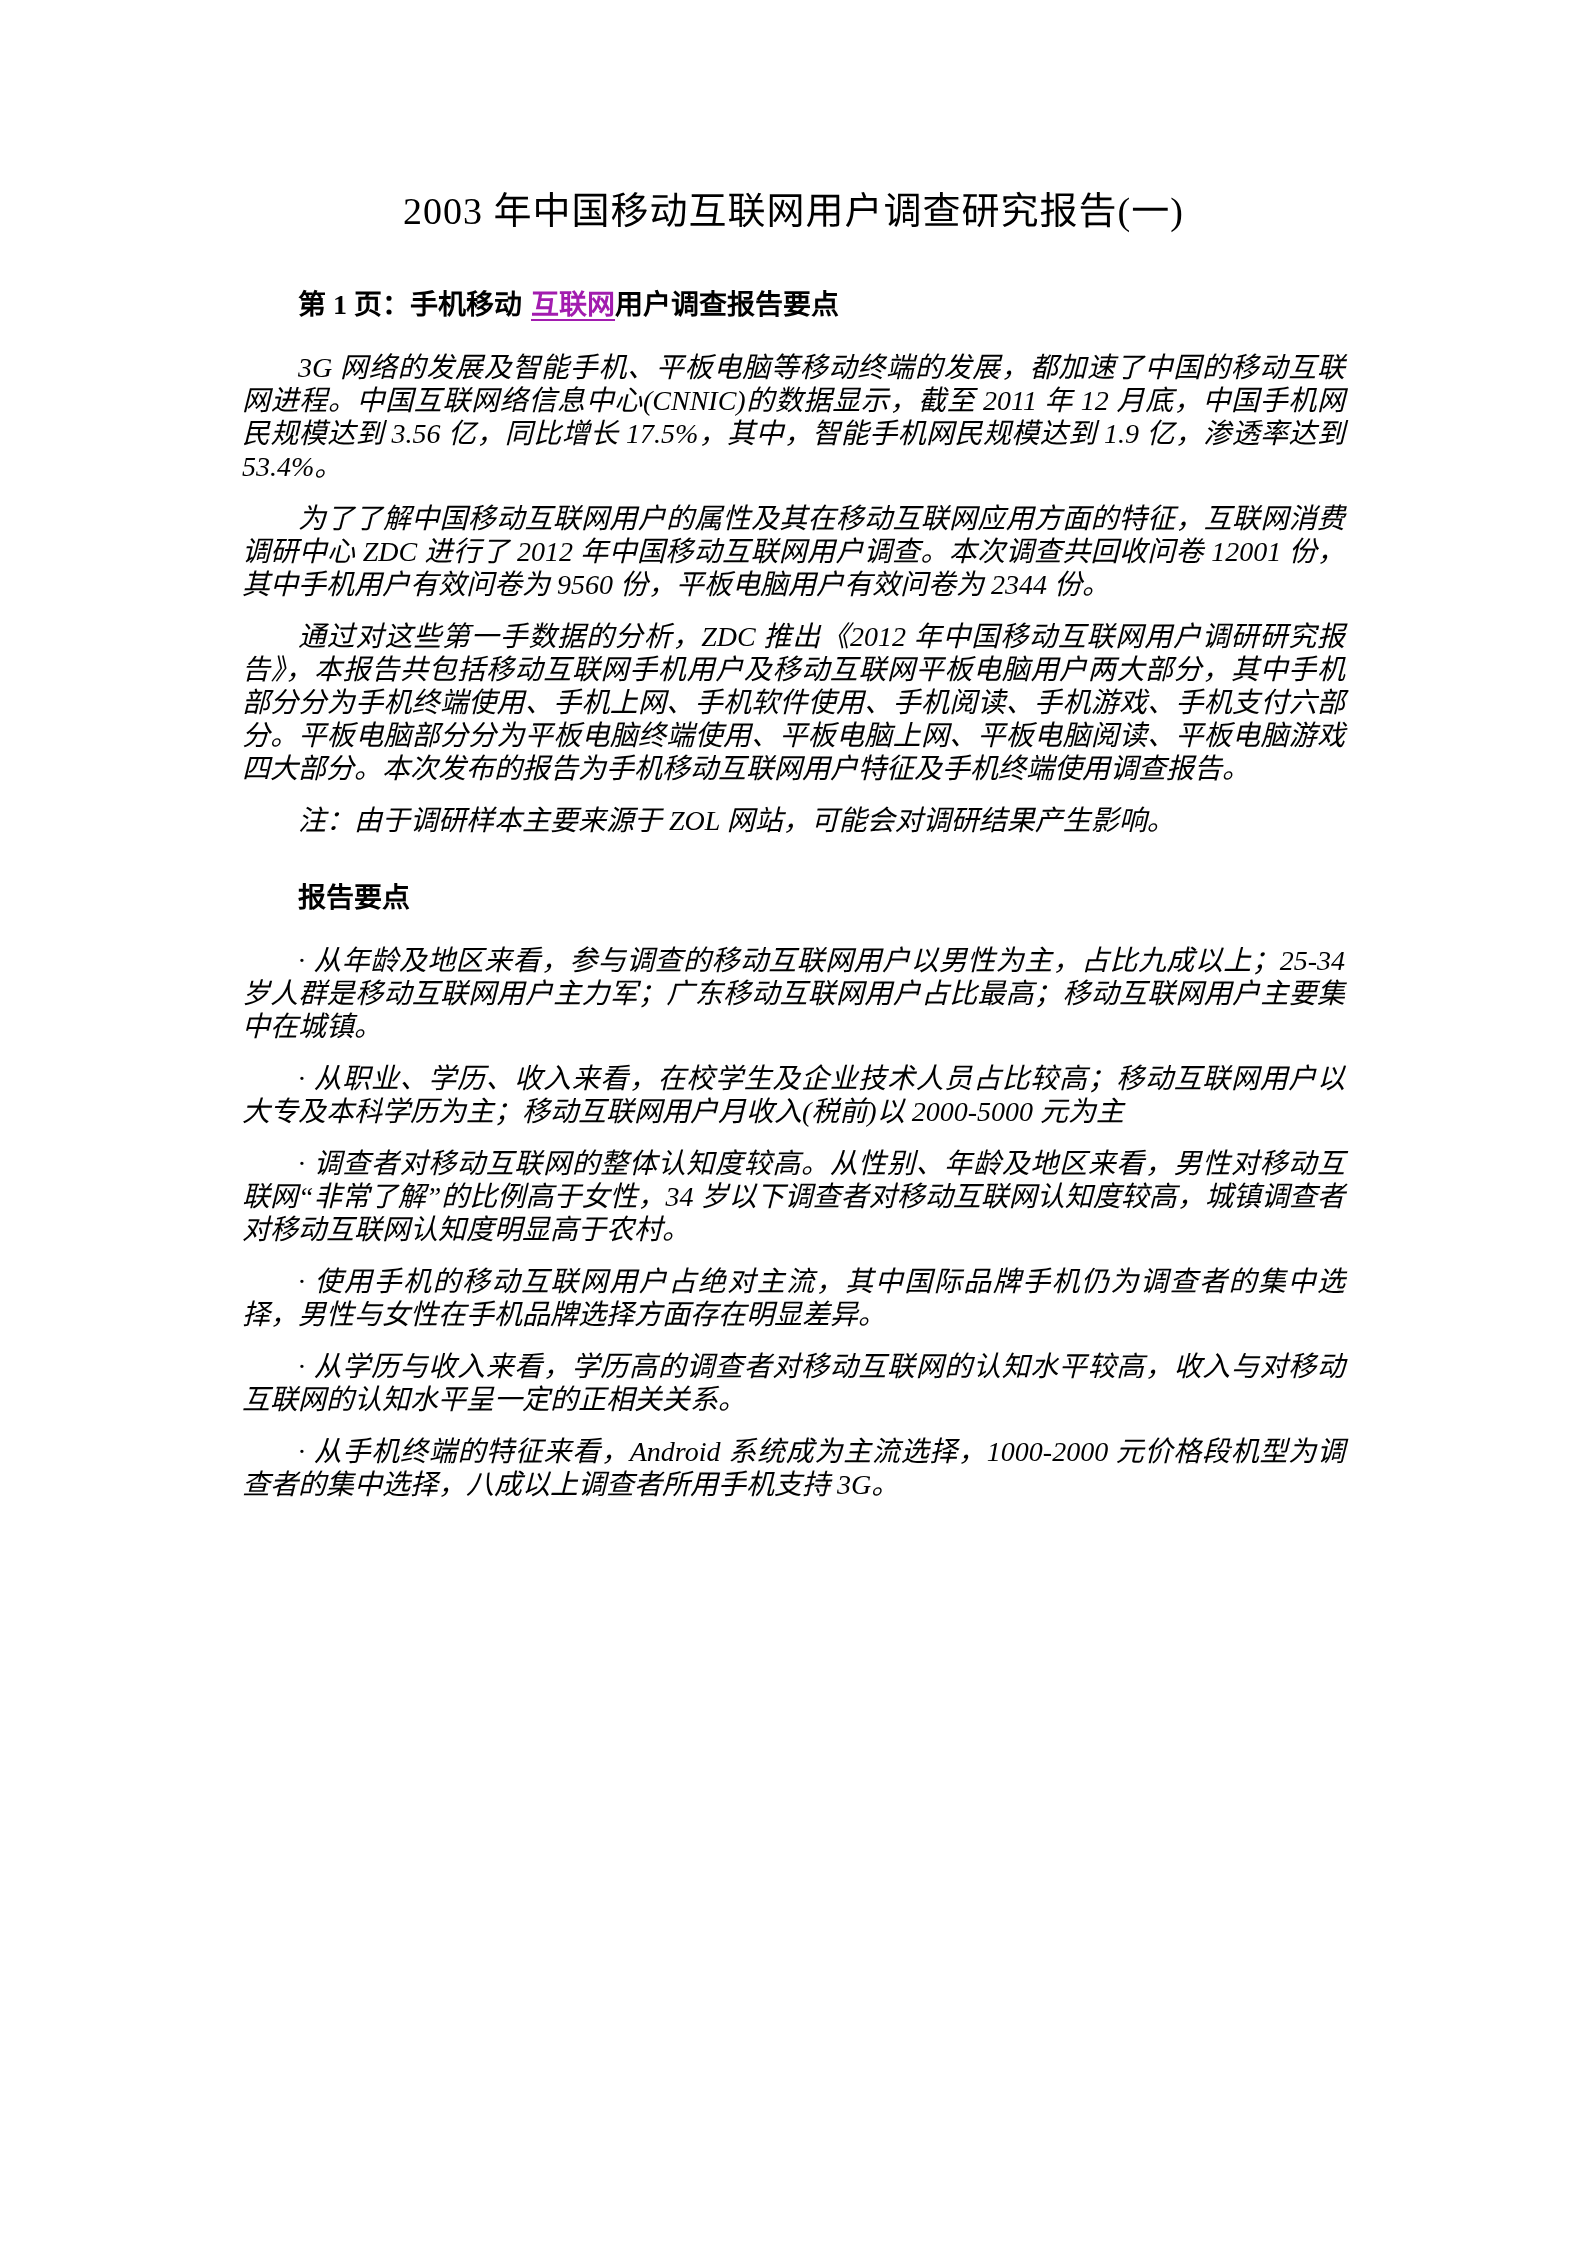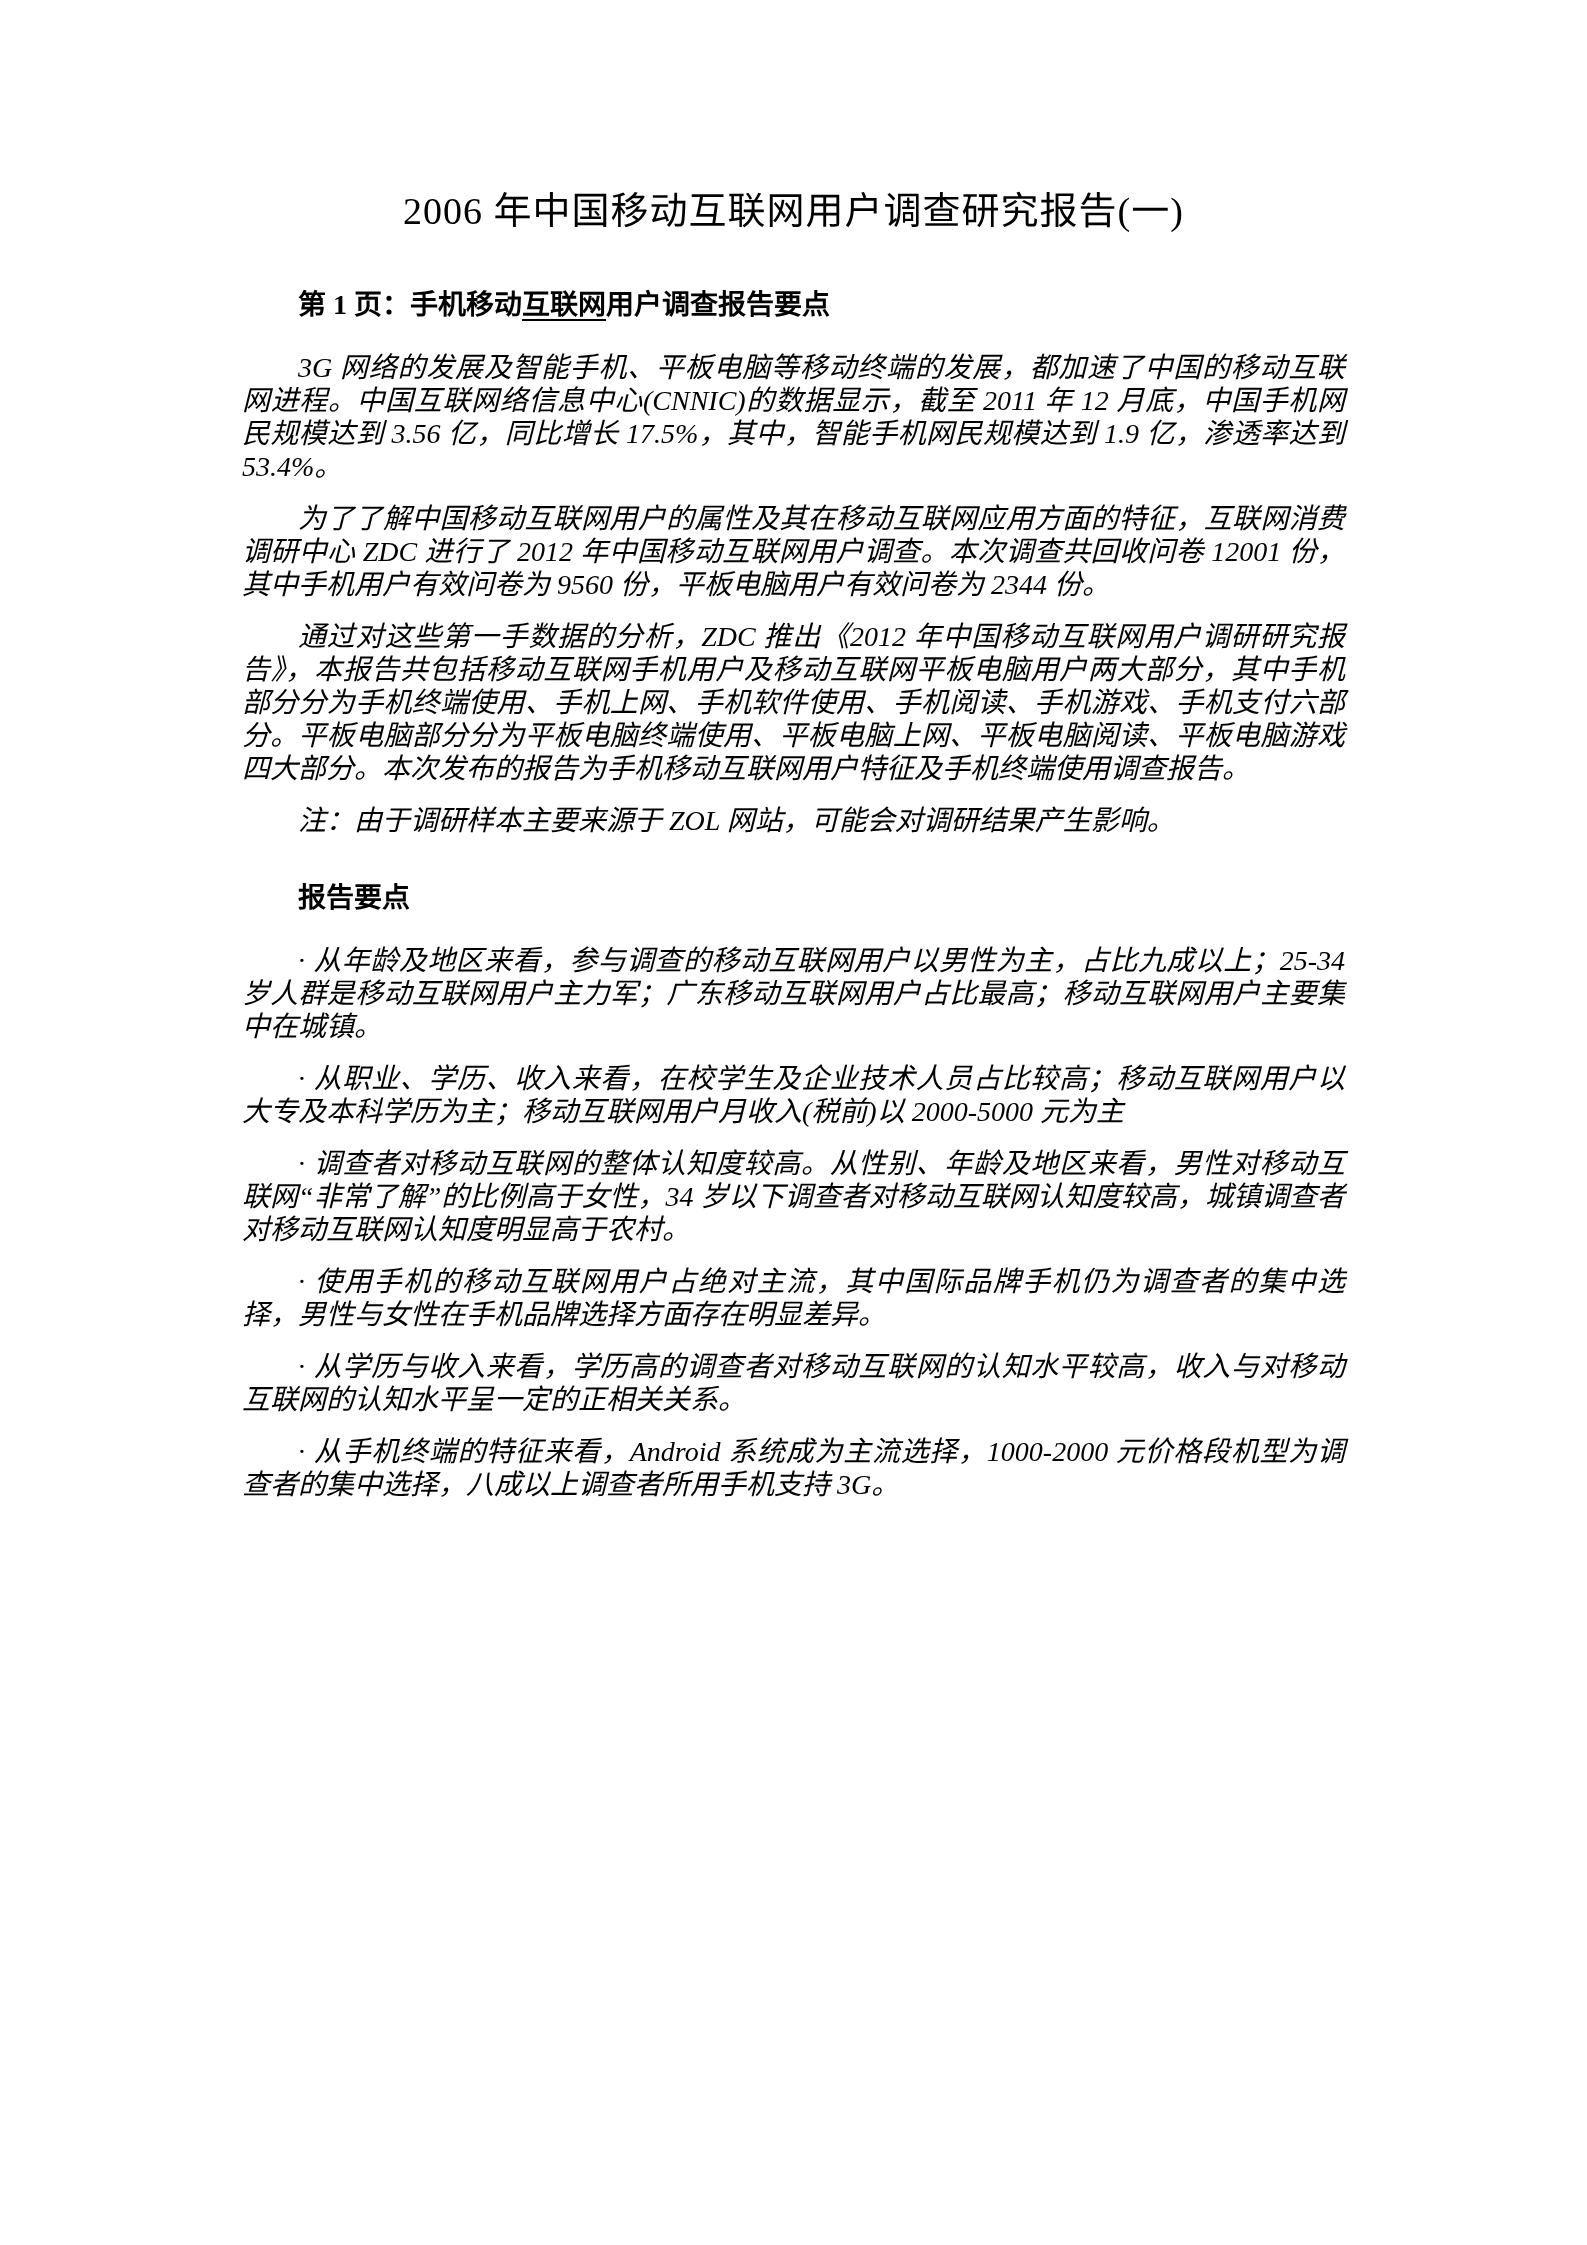--- a/index.html
+++ b/index.html
@@ -37,34 +37,35 @@
   }
   .para {
     font-size: 28px;
     line-height: 33px;
     text-indent: 56px;
     text-align: justify;
     margin: 19px 0;
     font-style: italic;
   }
   .link {
-    color: #000000;
+    color: #a21caf;
     text-decoration: underline;
     text-underline-offset: 5px;
+    padding-left: 9px;
   }
   .bullet-marker {
     margin-right: 8px;
   }
 </style>
 </head>
 <body>
 
 <div class="page">
 
-  <h1 class="doc-title">2006 年中国移动互联网用户调查研究报告(一)</h1>
+  <h1 class="doc-title">2003 年中国移动互联网用户调查研究报告(一)</h1>
 
   <h2 class="heading"><span>第 1 页：手机移动</span><a href="#" class="link">互联网</a><span>用户调查报告要点</span></h2>
 
   <p class="para">3G 网络的发展及智能手机、平板电脑等移动终端的发展，都加速了中国的移动互联网进程。中国互联网络信息中心(CNNIC)的数据显示，截至 2011 年 12 月底，中国手机网民规模达到 3.56 亿，同比增长 17.5%，其中，智能手机网民规模达到 1.9 亿，渗透率达到 53.4%。</p>
 
   <p class="para">为了了解中国移动互联网用户的属性及其在移动互联网应用方面的特征，互联网消费调研中心 ZDC 进行了 2012 年中国移动互联网用户调查。本次调查共回收问卷 12001 份，其中手机用户有效问卷为 9560 份，平板电脑用户有效问卷为 2344 份。</p>
 
   <p class="para">通过对这些第一手数据的分析，ZDC 推出《2012 年中国移动互联网用户调研研究报告》，本报告共包括移动互联网手机用户及移动互联网平板电脑用户两大部分，其中手机部分分为手机终端使用、手机上网、手机软件使用、手机阅读、手机游戏、手机支付六部分。平板电脑部分分为平板电脑终端使用、平板电脑上网、平板电脑阅读、平板电脑游戏四大部分。本次发布的报告为手机移动互联网用户特征及手机终端使用调查报告。</p>
 
   <p class="para">注：由于调研样本主要来源于 ZOL 网站，可能会对调研结果产生影响。</p>

